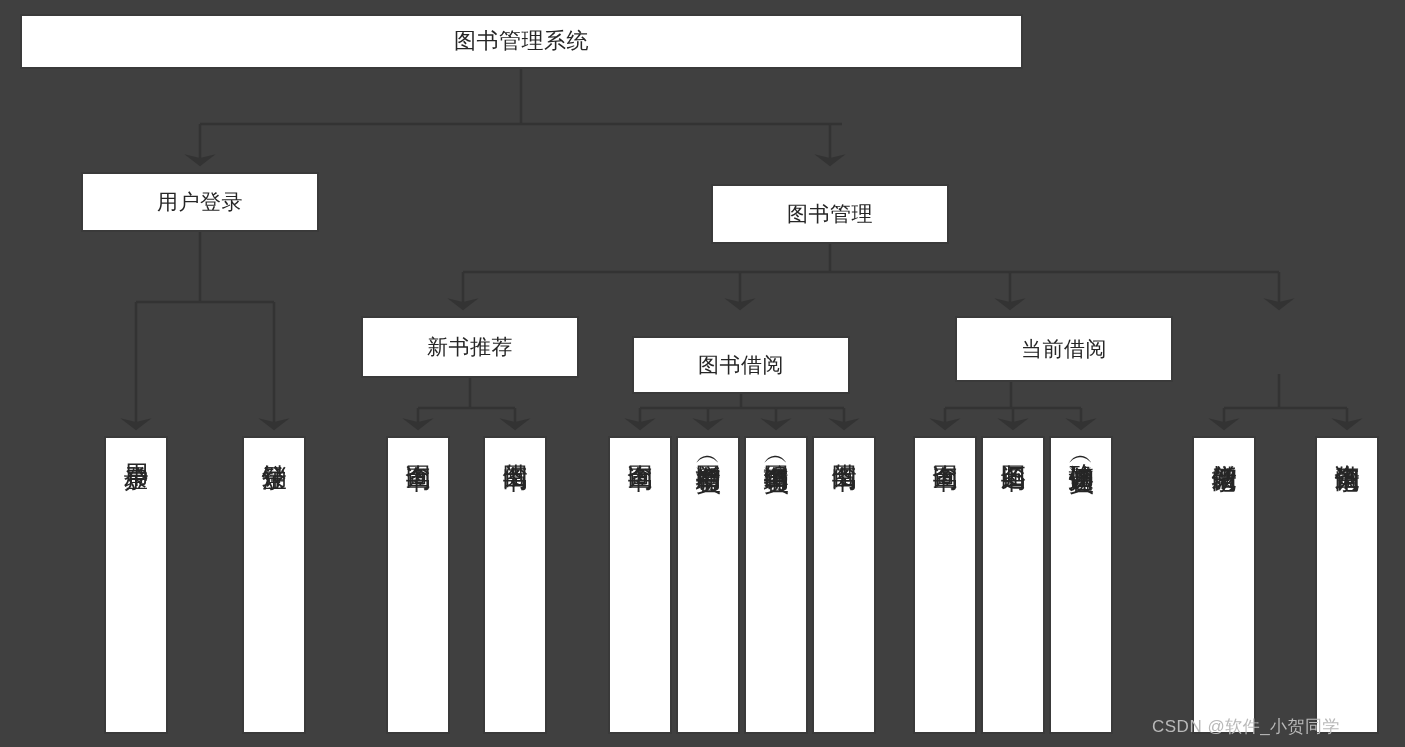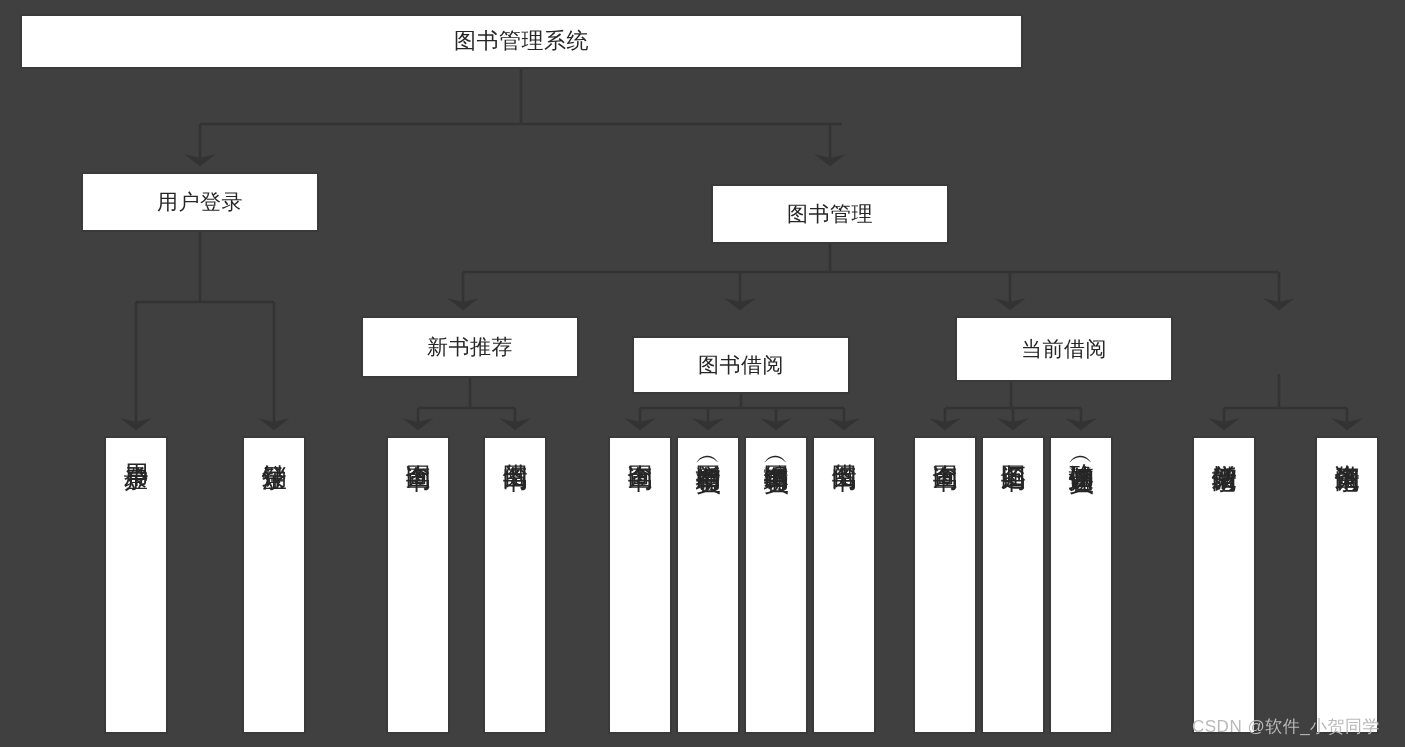--- a/index.html
+++ b/index.html
@@ -177,15 +177,15 @@
   <div class="node vertical" style="left: 1049px; top: 436px; width: 64px; height: 298px; border-color: rgb(58, 58, 58); background: rgb(255, 255, 255); color: rgb(38, 38, 38);">
     <span class="label">确认归还（管理员）</span>
   </div>
   <div class="node vertical" style="left: 1192px; top: 436px; width: 64px; height: 298px; border-color: rgb(58, 58, 58); background: rgb(255, 255, 255); color: rgb(38, 38, 38);">
     <span class="label">新增借阅记录</span>
   </div>
   <div class="node vertical" style="left: 1315px; top: 436px; width: 64px; height: 298px; border-color: rgb(58, 58, 58); background: rgb(255, 255, 255); color: rgb(38, 38, 38);">
     <span class="label">查询借阅记录</span>
   </div>
 
-  <div class="watermark" style="left: 1192px; top: 715px; color: rgb(185, 185, 185);">CSDN @软件_小贺同学</div>
+  <div class="watermark" style="left: 1152px; top: 715px; color: rgb(185, 185, 185);">CSDN @软件_小贺同学</div>
 
 </div>
 
 </body></html>

